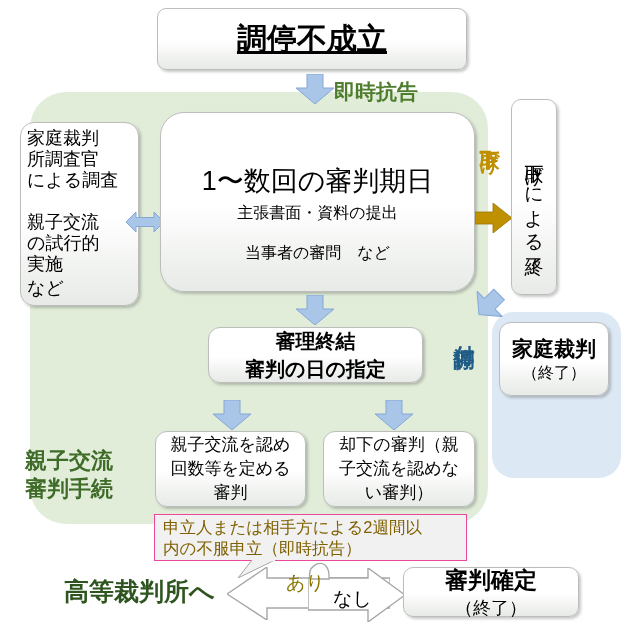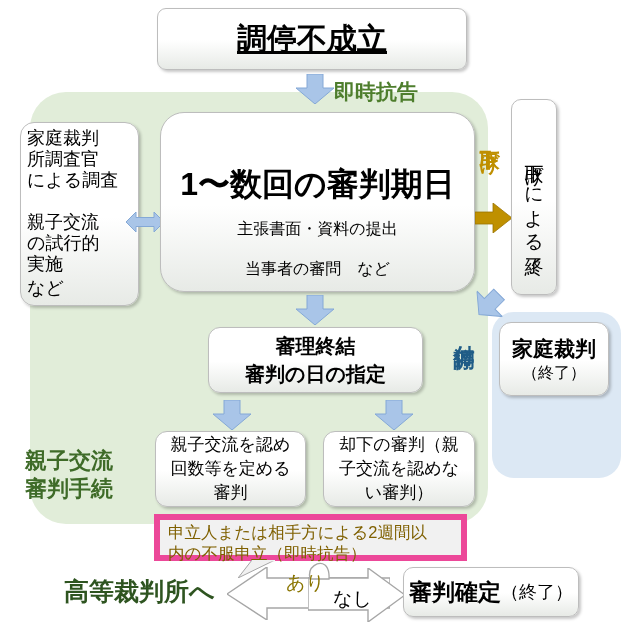--- a/index.html
+++ b/index.html
@@ -47,22 +47,22 @@
 の試行的
 実施</div>
     <div style="font-size:18px;padding-right:10px;margin-top:1px;">など</div>
   </div>
 
   <svg class="abs" style="left:126px;top:209px;" width="38" height="26" viewBox="0 0 38 26">
     <polygon points="0,13 10,3 10,8.5 28,8.5 28,3 38,13 28,23 28,17.5 10,17.5 10,23" fill="#A9C5E8" stroke="#84A8D6" stroke-width="1"></polygon>
   </svg>
 
   <div class="box" style="left:160px;top:112px;width:315px;height:180px;border-radius:24px;text-align:center;">
-    <div style="font-size:32px;font-weight:bold;margin-top:50px;">1〜数回の審判期日</div>
-    <div style="font-size:16px;margin-top:12px;">主張書面・資料の提出</div>
+    <div style="font-size:27px;font-weight:normal;margin-top:50px;">1〜数回の審判期日</div>
+    <div style="font-size:16px;margin-top:4px;">主張書面・資料の提出</div>
     <div style="font-size:16px;margin-top:19px;">当事者の審問　など</div>
   </div>
 
   <span class="abs vtext" style="left:477px;top:134px;height:78px;font-size:20px;font-weight:bold;color:#BF8F00;">取下げ</span>
   <svg class="abs" style="left:475px;top:203px;" width="37" height="30" viewBox="0 0 37 30">
     <polygon points="0,9 18,9 18,0 37,15 18,30 18,21 0,21" fill="#BF9000" stroke="#9A7400" stroke-width="0.8"></polygon>
   </svg>
 
   <div class="box cflex" style="left:511px;top:99px;width:46px;height:196px;border-radius:10px;">
     <span class="vtext" style="font-size:19px;letter-spacing:1px;">取下げによる終了</span>
@@ -76,41 +76,41 @@
   <div class="box cflex" style="left:499px;top:322px;width:110px;height:74px;border-radius:12px;">
     <span style="font-size:21px;font-weight:bold;">家庭裁判</span>
     <span style="font-size:16px;">（終了）</span>
   </div>
 
 
   <svg class="abs" style="left:296px;top:295px;" width="38" height="30" viewBox="0 0 38 30">
     <polygon points="11,0 27,0 27,14 38,14 19,30 0,14 11,14" fill="#A9C5E8" stroke="#84A8D6" stroke-width="1"></polygon>
   </svg>
 
-  <div class="box cflex pre" style="left:208px;top:327px;width:215px;height:66px;border-radius:12px;font-size:20px;font-weight:bold;line-height:1.4;">審理終結
+  <div class="box cflex pre" style="left:208px;top:327px;width:215px;height:56px;border-radius:12px;font-size:20px;font-weight:bold;line-height:1.4;">審理終結
 審判の日の指定</div>
 
   <svg class="abs" style="left:213px;top:400px;" width="38" height="30" viewBox="0 0 38 30">
     <polygon points="11,0 27,0 27,14 38,14 19,30 0,14 11,14" fill="#A9C5E8" stroke="#84A8D6" stroke-width="1"></polygon>
   </svg>
   <svg class="abs" style="left:375px;top:400px;" width="38" height="30" viewBox="0 0 38 30">
     <polygon points="11,0 27,0 27,14 38,14 19,30 0,14 11,14" fill="#A9C5E8" stroke="#84A8D6" stroke-width="1"></polygon>
   </svg>
 
   <div class="box cflex pre" style="left:323px;top:431px;width:152px;height:76px;border-radius:12px;font-size:17px;line-height:1.42;">却下の審判（親
 子交流を認めな
 い審判）</div>
   <div class="box cflex pre" style="left:155px;top:431px;width:151px;height:76px;border-radius:12px;font-size:17px;line-height:1.42;">親子交流を認め
 回数等を定める
 審判</div>
 
   <div class="abs pre" style="left:25px;top:447px;font-size:22px;font-weight:bold;color:#3E6B28;line-height:1.25;">親子交流
 審判手続</div>
 
-  <div class="abs pre" style="left:154px;top:514px;width:313px;height:47px;background:#F1F1F1;border:6px solid #ec4899;
+  <div class="abs pre" style="left:154px;top:514px;width:313px;height:47px;background:#F1F1F1;border:1px solid #ec4899;
               padding:2px 8px;font-size:16.5px;line-height:1.3;color:#7F6000;">申立人または相手方による2週間以
 内の不服申立（即時抗告）</div>
   <svg class="abs" style="left:238px;top:560px;" width="38" height="18" viewBox="0 0 38 18">
     <polygon points="14,0 37,0 0,18" fill="#F1F1F1" stroke="#A6A6A6" stroke-width="1"></polygon>
     <rect x="14" y="0" width="23" height="1.4" fill="#F1F1F1"></rect>
   </svg>
 
   <span class="abs" style="left:64px;top:575px;font-size:25px;font-weight:bold;color:#2E5420;">高等裁判所へ</span>
 
   <svg class="abs" style="left:227px;top:567px;" width="163" height="53" viewBox="0 0 163 53">
@@ -120,18 +120,18 @@
   <svg class="abs" style="left:308px;top:568px;" width="97" height="54" viewBox="0 0 97 54">
     <polygon points="0,10 60,10 60,0 97,27 60,54 60,42 0,42" fill="#ffffff" stroke="#A6A6A6" stroke-width="1.4"></polygon>
   </svg>
   <svg class="abs" style="left:306px;top:560px;" width="28" height="20" viewBox="0 0 28 20">
     <path d="M4,19 C1,6 13,1 19,5 C24,9 23,19 23,19 Z" fill="#ffffff" stroke="#A6A6A6" stroke-width="1.3"></path>
   </svg>
 
   <span class="abs" style="left:286px;top:570px;font-size:19px;color:#8A7500;">あり</span>
   <span class="abs" style="left:333px;top:586px;font-size:19px;color:#000;">なし</span>
 
-  <div class="box cflex" style="left:403px;top:567px;width:176px;height:50px;border-radius:10px;flex-direction:row;">
+  <div class="box cflex" style="left:403px;top:567px;width:176px;height:50px;border-radius:10px;flex-direction:column;">
     <span style="font-size:23px;font-weight:bold;">審判確定</span>
     <span style="font-size:18px;">（終了）</span>
   </div>
 
 </div>
 
 </body></html>

